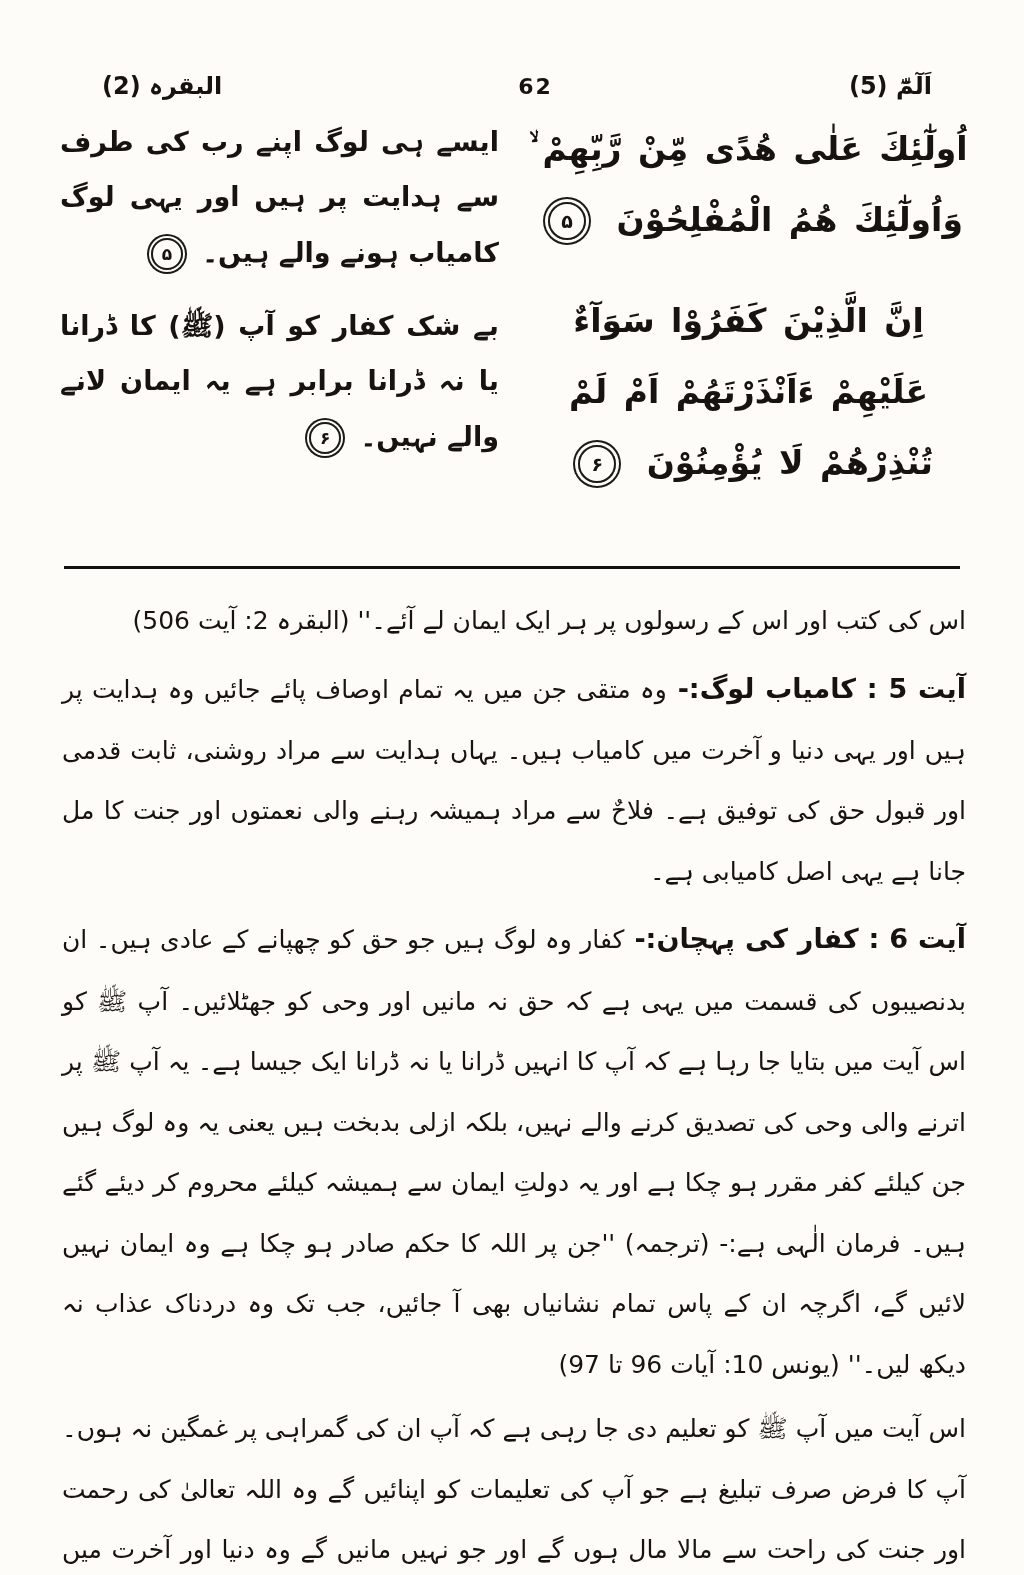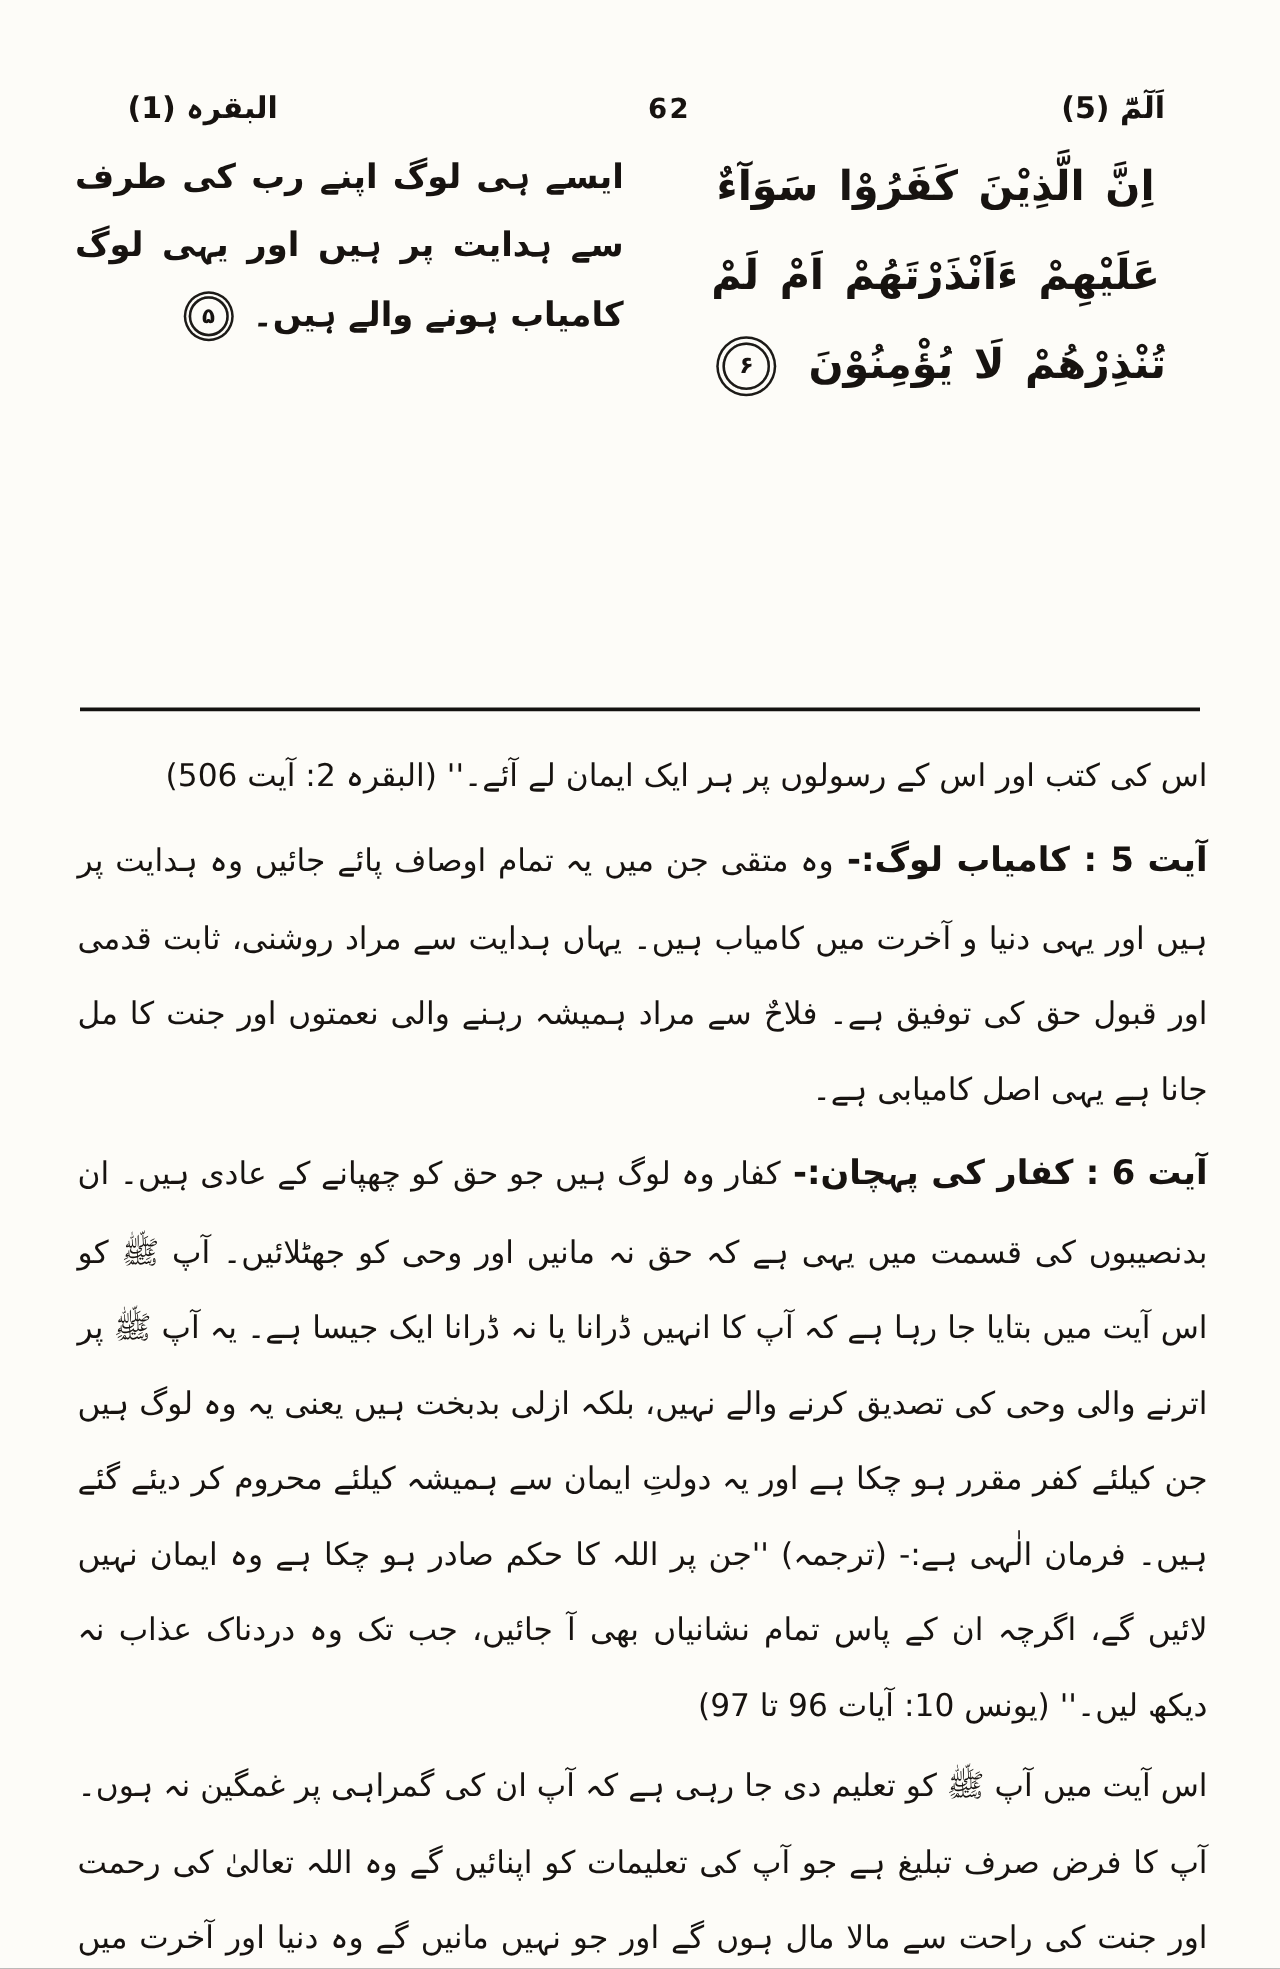--- a/index.html
+++ b/index.html
@@ -98,36 +98,44 @@
   .para-heading:empty { display: none; }
 </style>
 </head>
 <body>
 
 <div class="page">
 
   <div class="header-row">
     <div class="hdr-title">اَلٓمّٓ (5)</div>
     <div class="page-num">62</div>
-    <div class="hdr-title">البقرہ (1)</div>
+    <div class="hdr-title">البقرہ (2)</div>
   </div>
 
   <div class="verses-row">
 
     <div class="col col-arabic">
+      <p class="arabic-verse">
+        <span>اُولٰٓئِكَ عَلٰى هُدًى مِّنْ رَّبِّهِمْ ۙ وَاُولٰٓئِكَ هُمُ الْمُفْلِحُوْنَ</span>
+        <span class="medallion">۵</span>
+      </p>
       <p class="arabic-verse">
         <span>اِنَّ الَّذِيْنَ كَفَرُوْا سَوَآءٌ عَلَيْهِمْ ءَاَنْذَرْتَهُمْ اَمْ لَمْ تُنْذِرْهُمْ لَا يُؤْمِنُوْنَ</span>
         <span class="medallion">۶</span>
       </p>
     </div>
 
     <div class="col col-urdu">
       <p class="urdu-verse">
         <span>ایسے ہی لوگ اپنے رب کی طرف سے ہدایت پر ہیں اور یہی لوگ کامیاب ہونے والے ہیں۔</span>
         <span class="medallion small">۵</span>
+      </p>
+      <p class="urdu-verse">
+        <span>بے شک کفار کو آپ (ﷺ) کا ڈرانا یا نہ ڈرانا برابر ہے یہ ایمان لانے والے نہیں۔</span>
+        <span class="medallion small">۶</span>
       </p>
     </div>
 
   </div>
 
   <hr class="divider">
 
   <div class="commentary">
     <p class="para">
       

